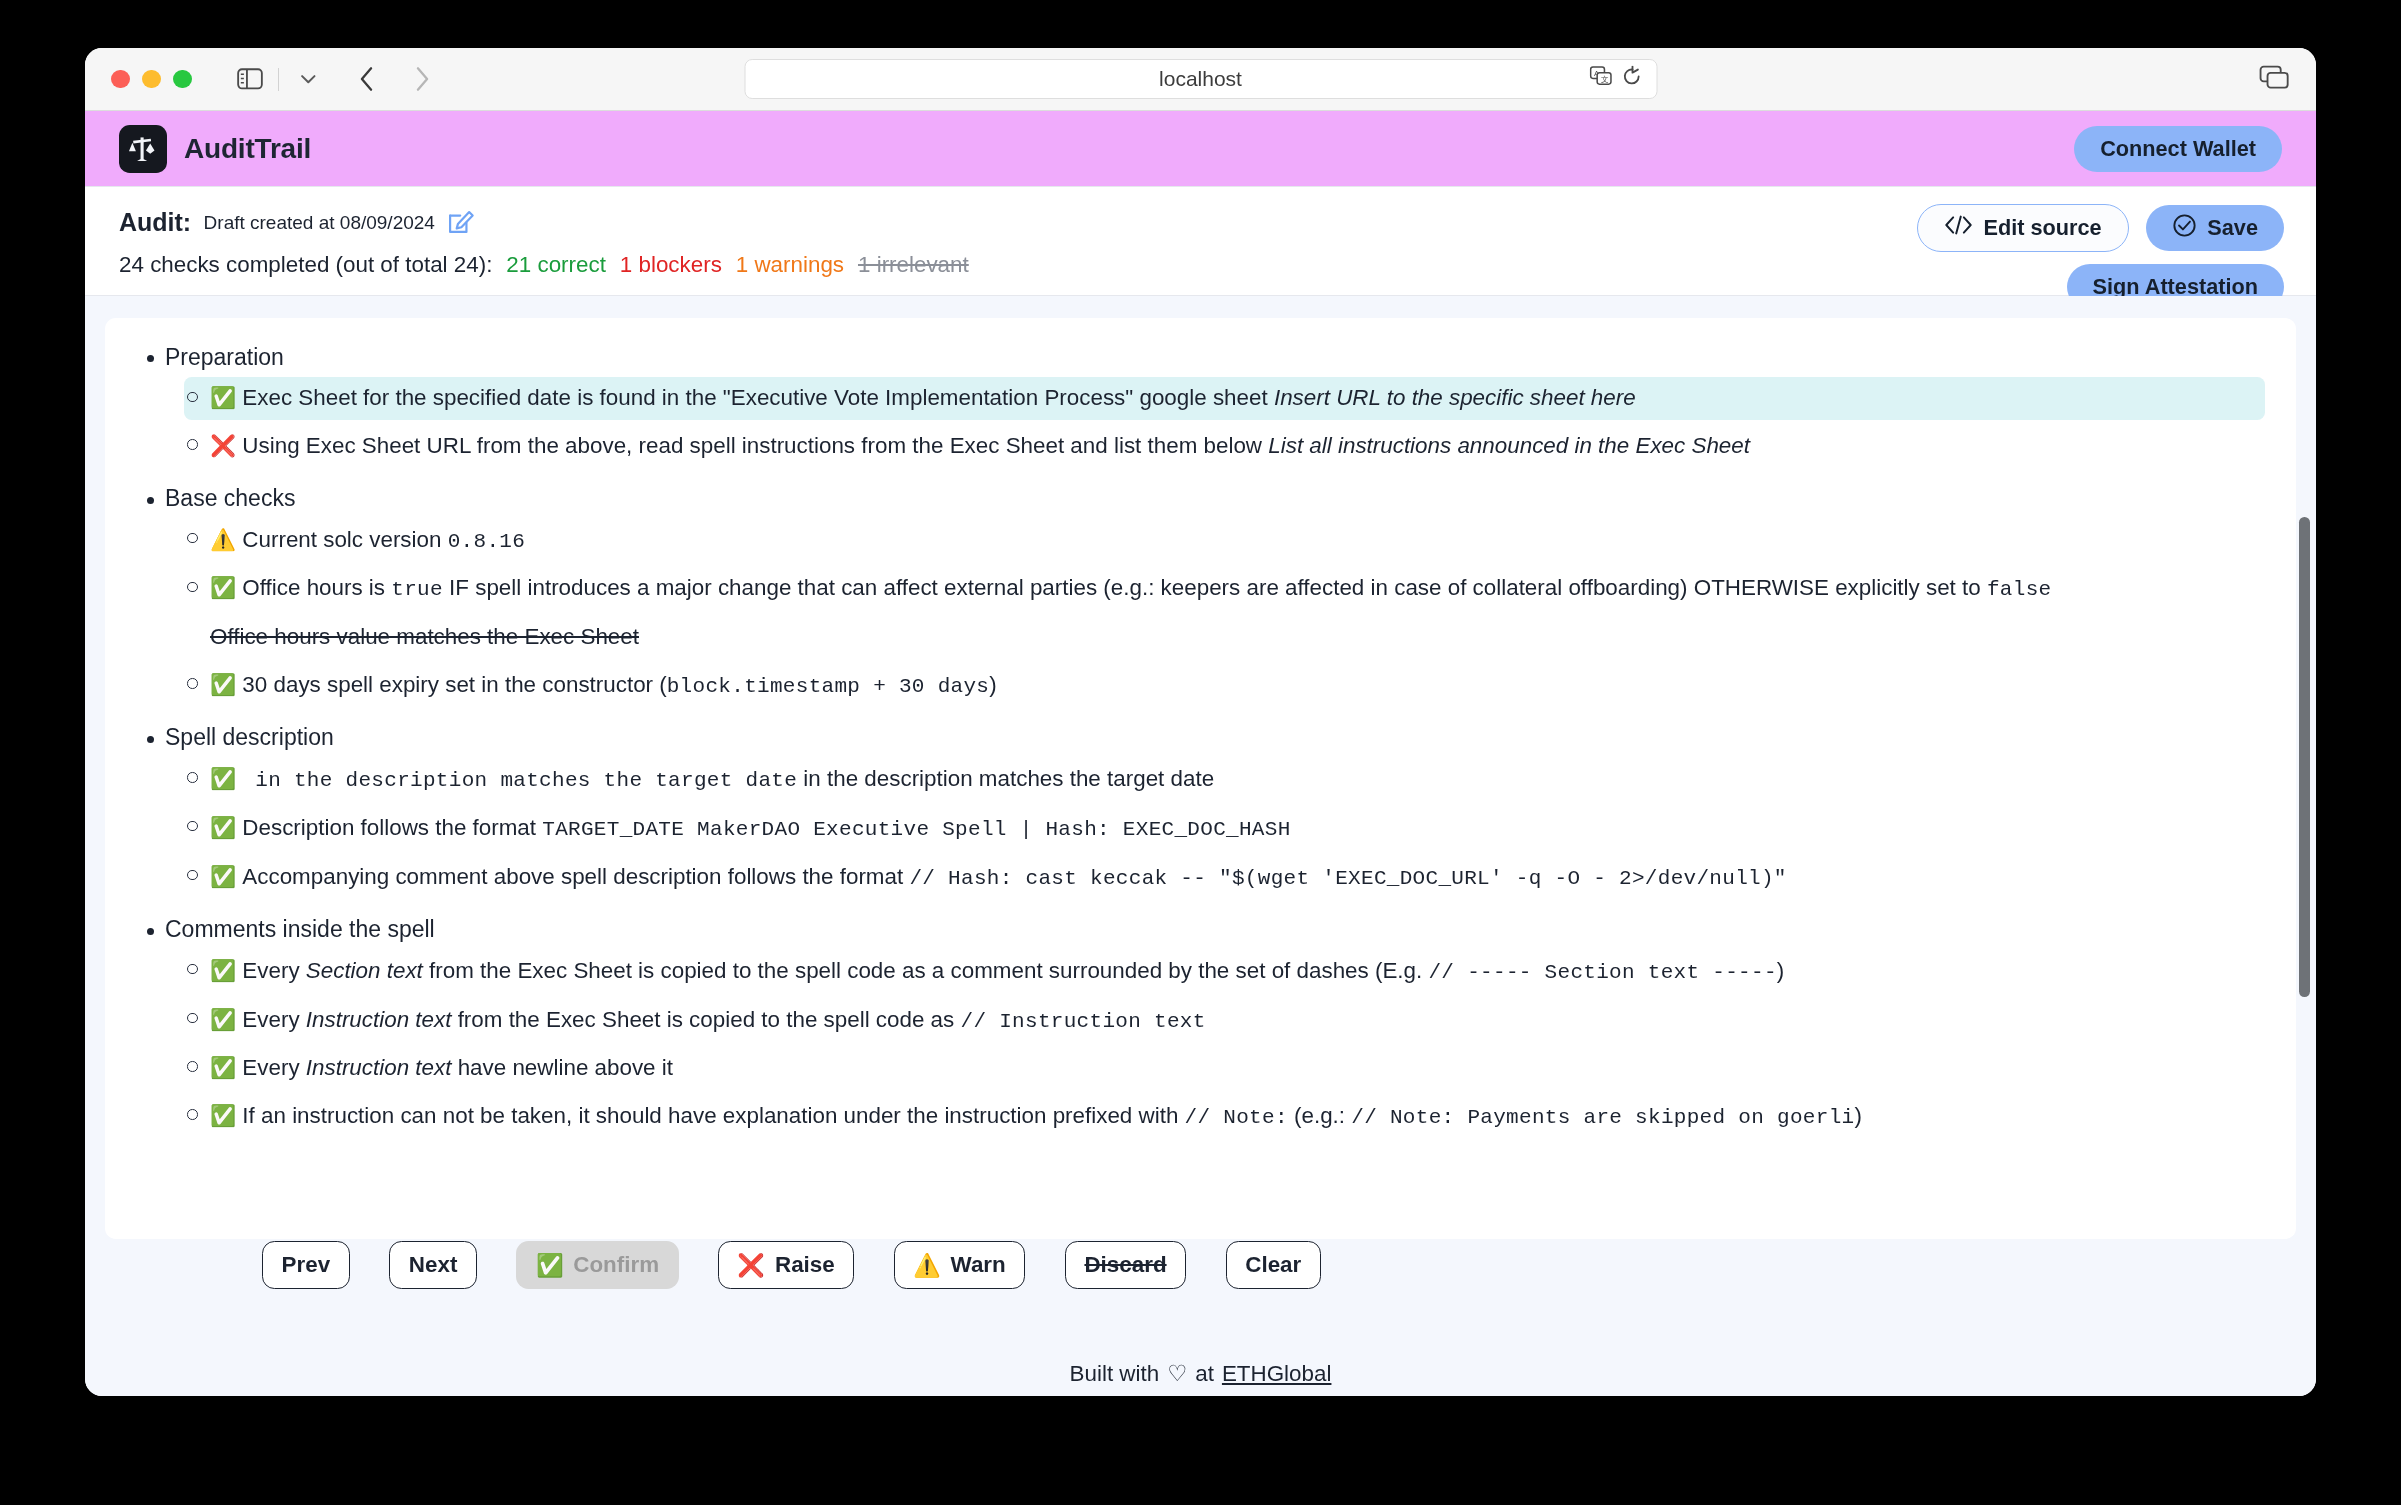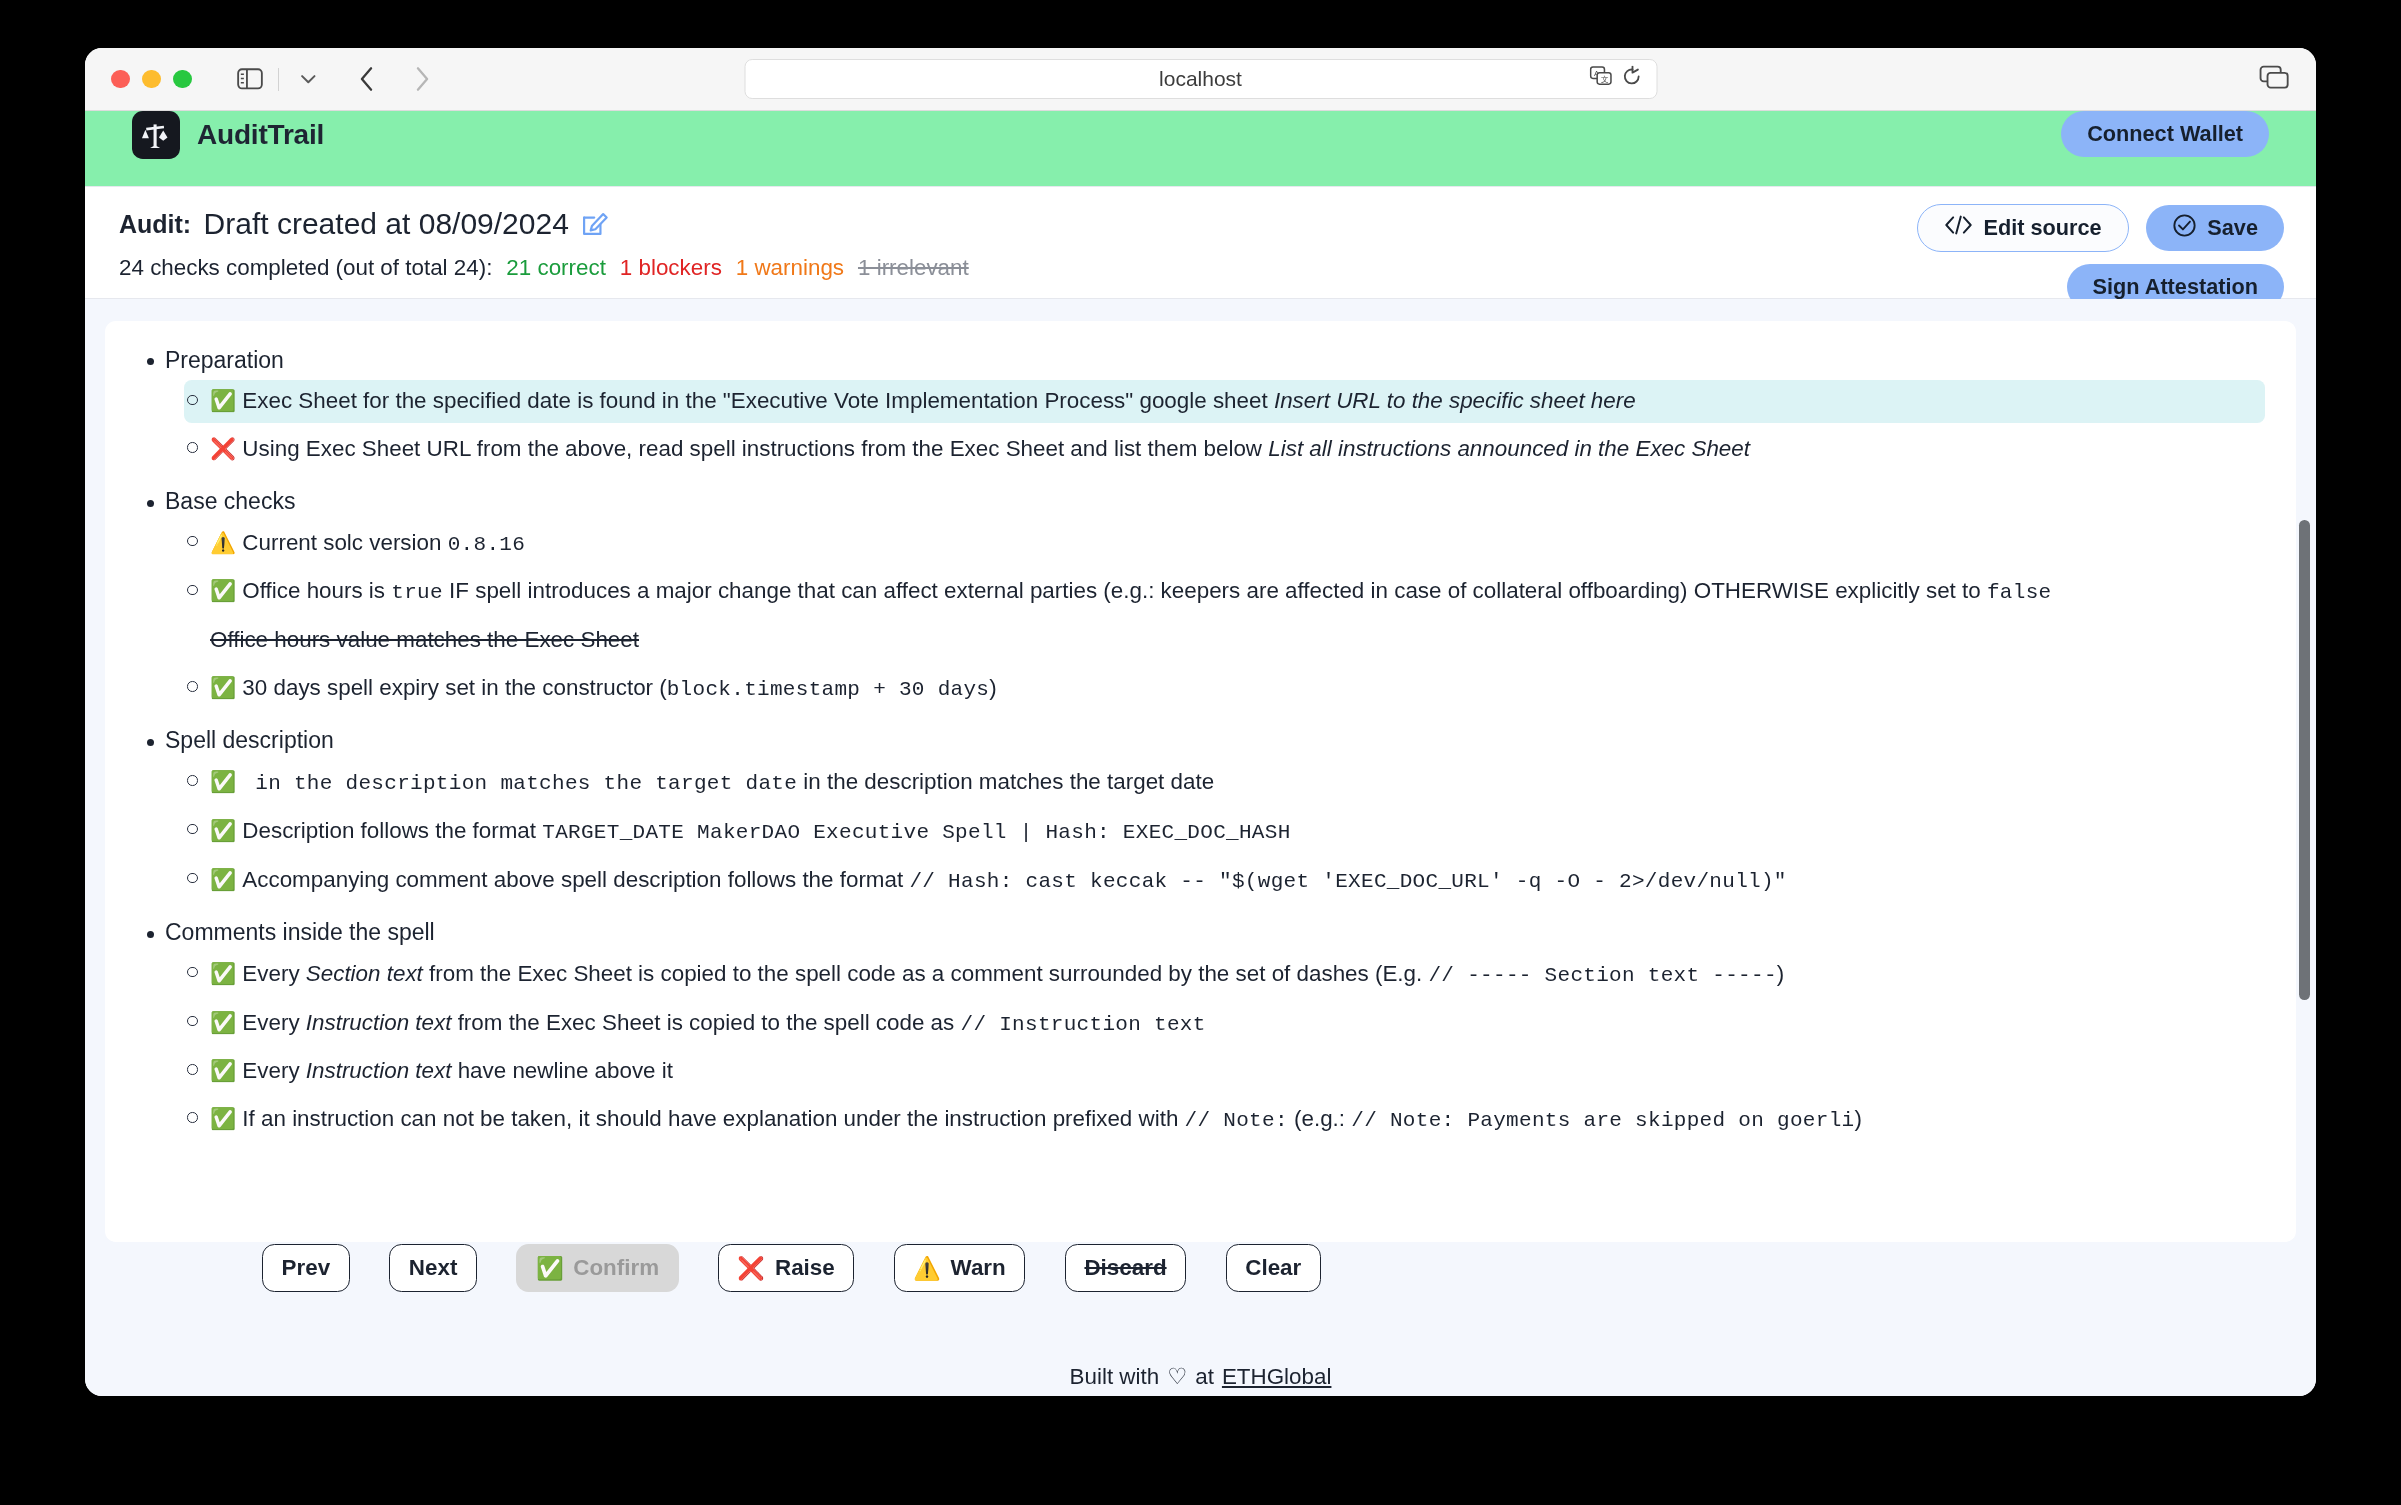--- a/index.html
+++ b/index.html
@@ -60,24 +60,24 @@
   .url-icons {
     position: absolute; right: 14px; top: 50%;
     transform: translateY(-50%);
     display: flex; align-items: center; gap: 9.3px;
   }
   .tabs-btn { position: absolute; right: 26px; top: 50%; transform: translateY(-50%); }
 
   
   .app-header {
     height: 76px;
-    background: #86efac;
+    background: #f0abfc;
     border-bottom: 0.8px solid #e6e8ee;
-    display: flex; align-items: flex-start;
-    padding: 0 47px;
+    display: flex; align-items: center;
+    padding: 0 34px;
     justify-content: space-between;
   }
   .brand { display: flex; align-items: center; gap: 17px; }
   .logo-box {
     width: 48px; height: 48px;
     background: #15181f;
     border-radius: 10.8px;
     display: flex; align-items: center; justify-content: center;
   }
   .brand-name { font-size: 28px; font-weight: bold; color: #1e2533; letter-spacing: -0.2px; }
@@ -109,21 +109,21 @@
 
   
   .audit-bar {
     background: #ffffff;
     padding: 20px 34px 17px 34px;
     border-bottom: 0.8px solid #e6e8ee;
     position: relative;
   }
   .audit-row1 { display: flex; align-items: center; gap: 12.4px; }
   .audit-label { font-size: 25px; font-weight: bold; color: #1c2330; }
-  .audit-title { font-size: 30px; color: #1c2330; }
+  .audit-title { font-size: 19px; color: #1c2330; }
   .audit-row2 { margin-top: 14px; font-size: 22.4px; color: #1c2330; }
   .stat { margin-left: 7.7px; }
   .s-correct { color: #1a9c3c; }
   .s-blocker { color: #e02424; }
   .s-warning { color: #f07818; }
   .s-irrelevant { color: #8b8f98; text-decoration: line-through; }
 
   .audit-actions {
     position: absolute;
     right: 32px; top: 17px;

